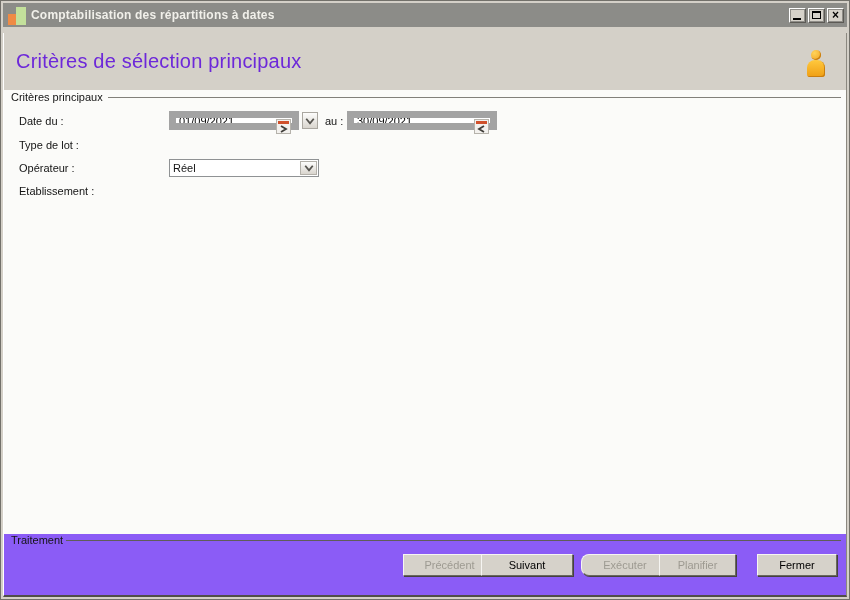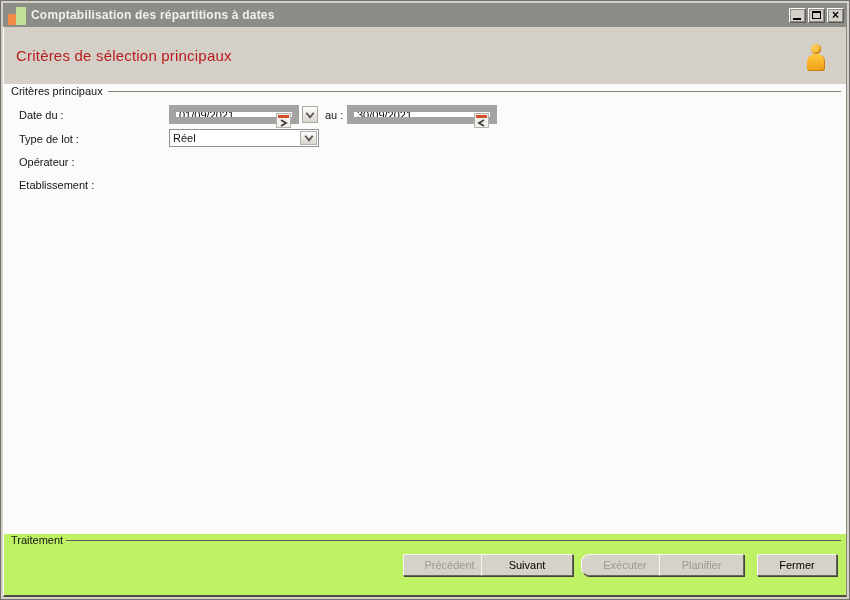--- a/index.html
+++ b/index.html
@@ -1,37 +1,37 @@
 <!DOCTYPE html>
 <html><head>
 <meta charset="utf-8">
 <style>
   html,body{margin:0;padding:0;background:#d4d0c8;}
   body{width:850px;height:600px;overflow:hidden;font-family:"Liberation Sans",sans-serif;}
   *{box-sizing:border-box;}
 
-  .window{width:850px;height:600px;border:1px solid #72706a;background:#d4d0c8;padding:2px;display:flex;flex-direction:column;}
+  .window{width:850px;height:600px;border:1px solid #72706a;background:#d4d0c8;padding:2px;display:flex;flex-direction:column;gap:6px;}
 
   
   .titlebar{height:24px;background:#8c8c88;display:flex;align-items:center;padding:0 3px 0 5px;flex:0 0 auto;}
   .logo{display:flex;align-items:flex-end;height:19px;margin-right:5px;}
   .logo .bar-orange{width:8px;height:11px;background:#ef8b45;}
   .logo .bar-green{width:10px;height:18px;background:#c3e09b;}
   .title-text{flex:1;font-size:12px;font-weight:bold;color:#f1f0ea;letter-spacing:.2px;white-space:nowrap;overflow:hidden;}
   .win-controls{display:flex;align-items:center;}
   .win-btn{width:17px;height:15px;background:#d6d2ca;border:1px solid;border-color:#ffffff #5c5a55 #5c5a55 #ffffff;box-shadow:0 0 0 1px #8f8d88 inset;position:relative;margin-left:2px;cursor:default;}
   .win-btn .glyph-min{position:absolute;left:3px;bottom:2px;width:8px;height:2px;background:#000;}
   .win-btn .glyph-max{position:absolute;left:3px;top:2px;width:9px;height:8px;border:1px solid #000;border-top-width:2px;}
   .win-btn.close{font-size:12px;font-weight:bold;color:#000;text-align:center;line-height:12px;}
 
   
   .inner{flex:1;display:flex;flex-direction:column;border-left:1px solid #ffffff;border-right:1px solid #8b8880;border-bottom:2px solid #504e49;background:#d4d0c8;min-height:0;}
 
   .header{height:57px;flex:0 0 auto;display:flex;align-items:center;padding:0 20px 0 12px;}
-  .page-title{flex:1;margin:0;font-size:15px;font-weight:normal;color:#b91c1c;letter-spacing:.2px;}
+  .page-title{flex:1;margin:0;font-size:20px;font-weight:normal;color:#6d28d9;letter-spacing:.2px;}
   .person{width:20px;height:28px;position:relative;margin-top:4px;}
   .person .head{position:absolute;top:0;left:5px;width:10px;height:10px;border-radius:50%;background:radial-gradient(circle at 35% 30%,#ffd35a,#f0a01e);box-shadow:inset -1px -1px 0 #c87d10;}
   .person .torso{position:absolute;bottom:1px;left:1px;width:18px;height:17px;background:linear-gradient(#ffc93e,#ef9e14);border-radius:8px 8px 3px 3px;box-shadow:inset -1px -1px 0 #c87d10;}
 
   
   .content{flex:1;background:#fbfbf9;position:relative;font-size:11px;color:#141414;min-height:0;}
   .group-label{position:absolute;top:1px;left:7px;}
   .group-line{position:absolute;top:7px;left:104px;right:5px;height:1px;background:#82807a;}
 
   .field-label{position:absolute;left:15px;white-space:nowrap;}
@@ -39,33 +39,33 @@
 
   .tfield{position:absolute;background:#fff;border:7px solid #a3a3a3;}
   .tfield input{position:absolute;inset:0;width:100%;height:100%;border:none;outline:none;background:transparent;font:11px "Liberation Sans",sans-serif;padding:1px 17px 1px 3px;}
   .date-from{left:165px;top:21px;width:130px;height:19px;}
   .date-to{left:343px;top:21px;width:150px;height:19px;}
   .au{position:absolute;left:321px;top:25px;}
 
   .date-icon{position:absolute;right:1px;top:1px;width:15px;height:15px;background:#f3f1ee;border:1px solid #b5b2ab;cursor:pointer;}
   .drop-btn{position:absolute;left:298px;top:22px;width:16px;height:17px;background:linear-gradient(#fdfdfc,#d9d5ce);border:1px solid #aaa7a0;cursor:pointer;display:flex;align-items:center;justify-content:center;}
 
-  .combo{position:absolute;left:165px;width:150px;height:18px;background:#fff;border:1px solid #8f9294;cursor:pointer;}
+  .combo{position:absolute;left:165px;width:150px;height:18px;background:#fff;border:1px solid #8f9294;cursor:pointer;margin-top:24px;}
   .combo.row-lot{top:45px;} .combo.row-op{top:68px;} .combo.row-est{top:91px;}
   .combo .val{position:absolute;left:3px;top:2px;right:20px;white-space:nowrap;overflow:hidden;}
   .combo .cbtn{position:absolute;top:1px;bottom:1px;right:1px;width:17px;background:linear-gradient(#fdfdfc,#d9d5ce);border:1px solid #b3b0a9;display:flex;align-items:center;justify-content:center;}
 
   
-  .footer{height:61px;flex:0 0 auto;background:#bef264;position:relative;font-size:11px;color:#141414;}
+  .footer{height:61px;flex:0 0 auto;background:#8b5cf6;position:relative;font-size:11px;color:#141414;}
   .footer-label{position:absolute;left:7px;top:0;}
   .footer-line{position:absolute;left:62px;right:5px;top:6px;height:1px;background:#5f5d58;}
   .btn{position:absolute;top:20px;height:22px;background:#d6d2ca;border:1px solid;border-color:#f6f5f2 #6a675f #6a675f #f6f5f2;box-shadow:1px 1px 0 #45433e;font:11px "Liberation Sans",sans-serif;color:#000;text-align:center;padding:0;cursor:pointer;}
   .btn:disabled{color:#9d9a91;cursor:default;}
   .b-prev{left:399px;width:93px;} .b-next{left:477px;width:92px;}
-  .b-exec{left:577px;width:88px;border-radius:8px;} .b-plan{left:655px;width:85px;}
+  .b-exec{left:577px;width:88px;border-radius:8px;} .b-plan{left:655px;width:77px;}
   .b-close{left:753px;width:80px;}
 
   svg{display:block;}
 </style>
 </head>
 <body>
 
 <div class="window">
 
   <div class="titlebar">

